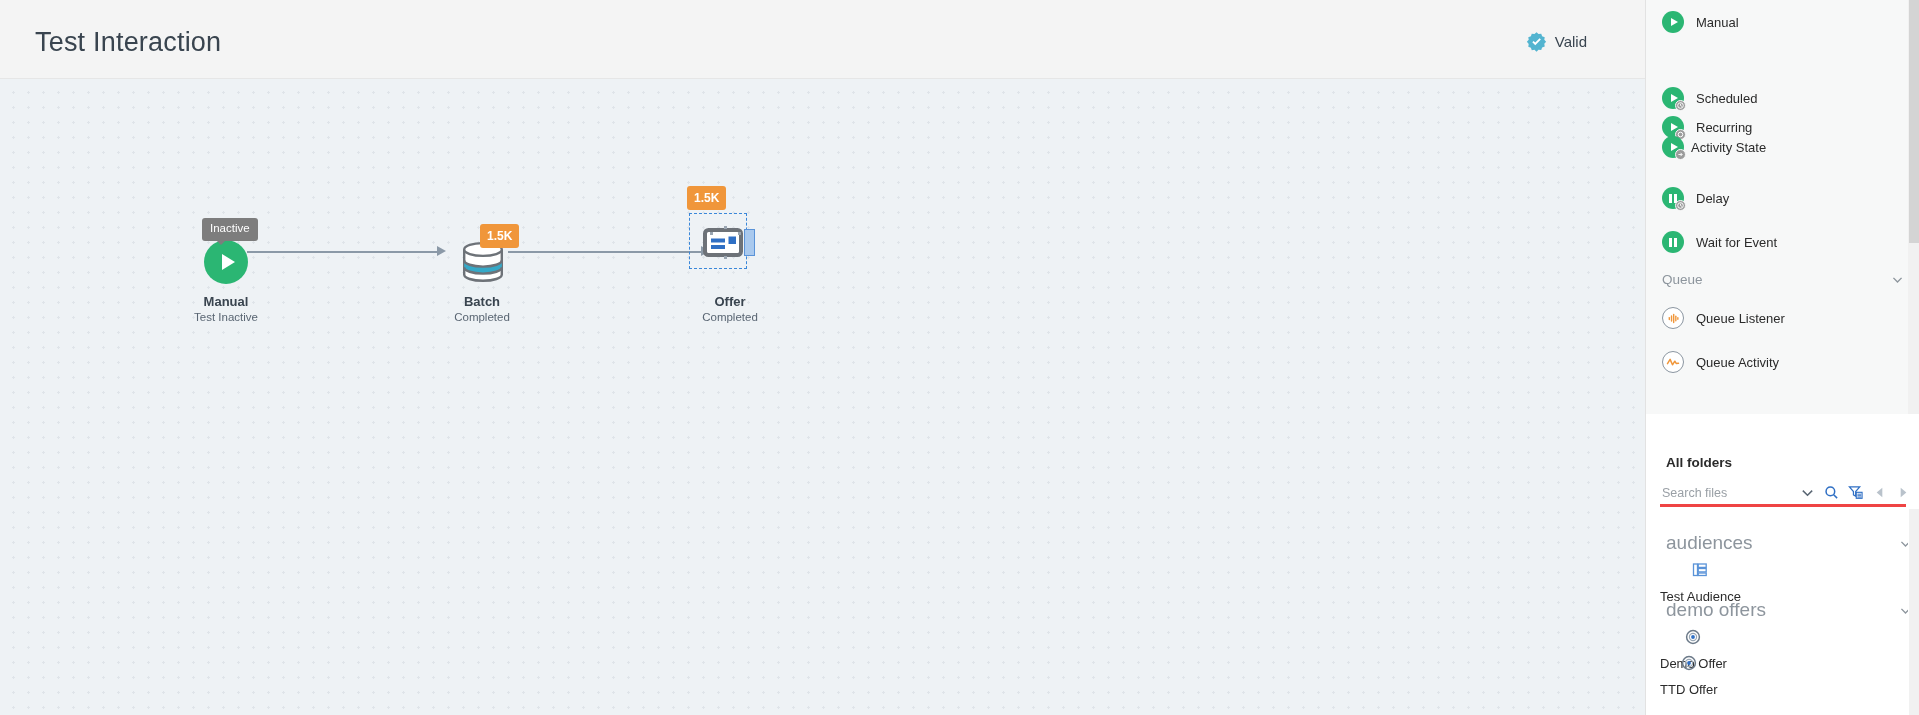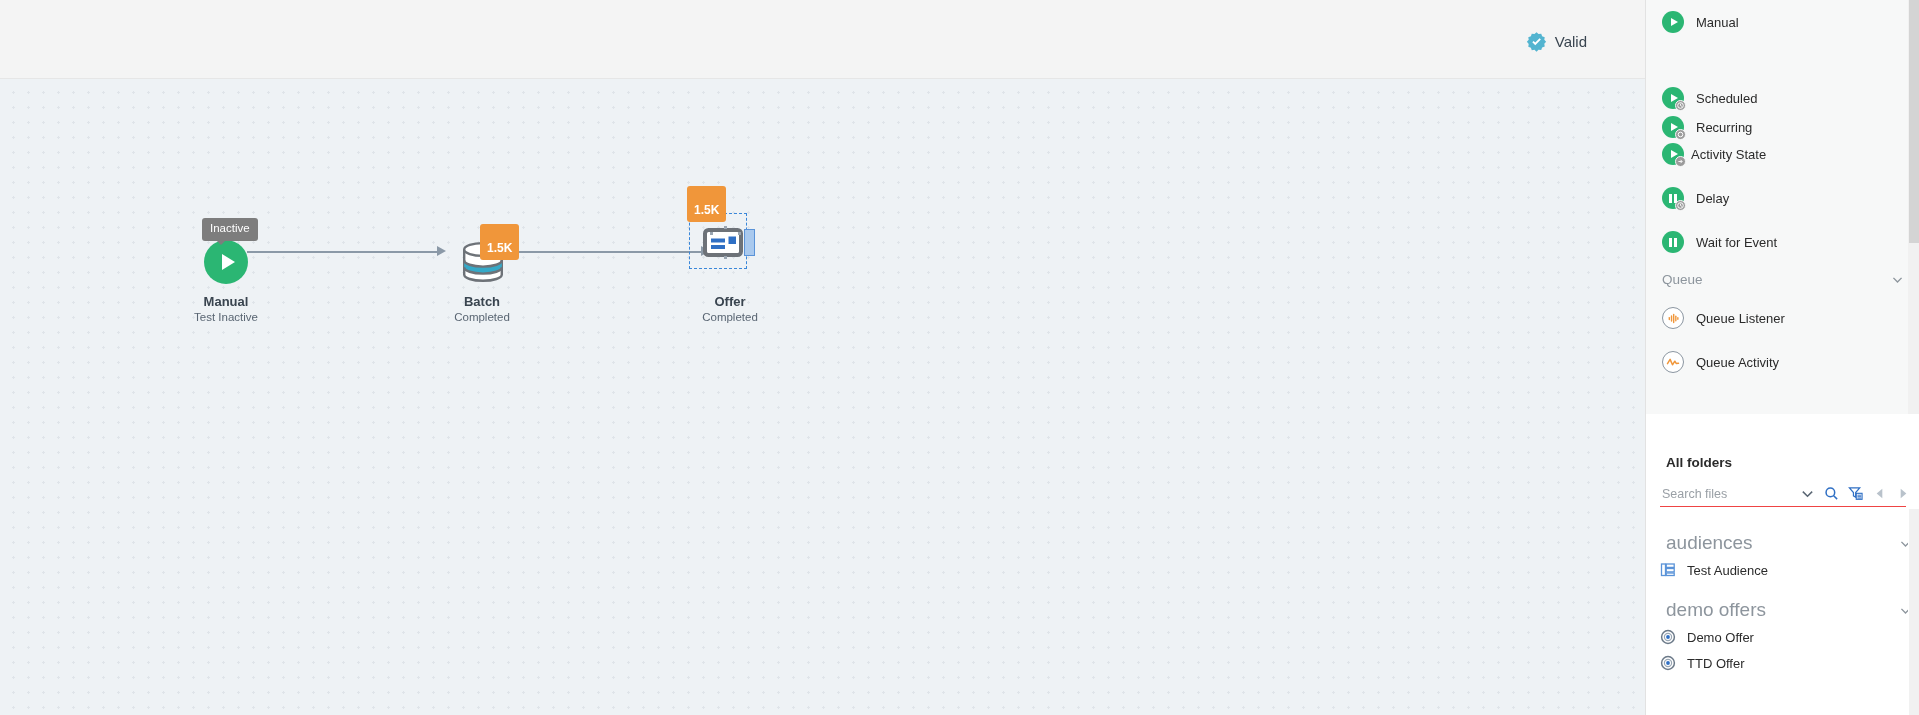--- a/index.html
+++ b/index.html
@@ -84,21 +84,21 @@
     border-top: 5px solid #7d7d7d;
   }
 
   
   #node-batch { left: 452px; top: 276px; width: 60px; height: 60px; }
   .cyl { position: absolute; left: 10px; top: 14px; width: 42px; height: 44px; }
   .count-badge {
     position: absolute;
     background: #f0963a; color: #ffffff;
     font-size: 12px; font-weight: 700; line-height: 1;
-    padding: 18px 7px 6px; border-radius: 3px;
+    padding: 6px 7px 6px; border-radius: 3px;
     white-space: nowrap;
   }
   #batch-badge { left: 28px; top: -2px; }
 
   
   #node-offer { left: 712px; top: 276px; width: 60px; height: 60px; }
   #offer-select {
     position: absolute; left: -23px; top: -13px;
     width: 58px; height: 56px;
     border: 1.5px dashed #3a87d9;
@@ -192,59 +192,60 @@
                 border-bottom: 2.5px solid #3d4b59; }
   #tab-browse { left: 90px; color: #8d959d; font-weight: 400; }
 
   #all-folders {
     position: absolute; left: 20px; top: 455px;
     font-size: 13.5px; font-weight: 700; color: #2b2b2b;
   }
 
   #searchbar {
     position: absolute; left: 14px; top: 481px; width: 246px; height: 26px;
-    border-bottom: 1px solid #ef4444;
+    border-bottom: 3px solid #ef4444;
     display: flex; align-items: center;
   }
   #search-input {
     border: 0; outline: 0; background: transparent;
     font-family: "Liberation Sans", sans-serif;
     font-size: 12.5px; color: #6b7076; width: 140px; padding: 0 2px;
   }
   #search-input::placeholder { color: #9aa0a6; }
   .sb-icon { width: 15px; height: 15px; display:block; cursor: pointer; }
   .sb-tools { display:flex; align-items:center; gap: 9px; margin-left: auto; }
 
   #results { position: absolute; left: 0; top: 509px; width: 274px; height: 206px;
              background: #ffffff; overflow: hidden; }
   .res-group {
     position: absolute; left: 20px; width: 246px;
     display: flex; align-items: center; justify-content: space-between;
     font-size: 19px; color: #8d959d;
   }
   .res-item {
     position: absolute; left: 14px; display: flex; align-items: center; gap: 11px;
-    font-size: 13px; color: #2b2b2b;
+    font-size: 13px; color: #2b2b2b; flex-direction: column;
   }
   .res-ic { width: 16px; height: 16px; flex: 0 0 16px; display:block; }
 
   
   .scroll-track {
     position: absolute; background: #f1f1f1;
   }
   .scroll-thumb {
     position: absolute; background: #d4d4d4; border-radius: 0;
   }
 </style>
 </head>
 <body>
 
 <div id="app">
 
   <div id="header">
+    <div id="page-title">Test Interaction</div>
 
     <div id="valid-badge">
       <span>
         <svg class="seal" viewBox="0 0 24 24" aria-hidden="true">
           <path fill="#53b4d0" d="M12 1.4l2.3 2.1 3.1-.5 1 3 3 1-.5 3.1 2.1 2.3-2.1 2.3.5 3.1-3 1-1 3-3.1-.5L12 23.6l-2.3-2.1-3.1.5-1-3-3-1 .5-3.1L1 12.4l2.1-2.3-.5-3.1 3-1 1-3 3.1.5z"></path>
           <path fill="#ffffff" d="M10.6 16.2l-3.4-3.4 1.5-1.5 1.9 1.9 4.9-4.9 1.5 1.5z"></path>
         </svg>
       </span>
       <span class="label">Valid</span>
     </div>
@@ -352,21 +353,21 @@
             </span>
           <span class="pal-sub">
             <svg width="7" height="7" viewBox="0 0 10 10">
                 <circle cx="5" cy="5" r="3.3" fill="none" stroke="#fff" stroke-width="1.4"></circle>
               </svg>
           </span>
         </span>
         <span class="txt">Recurring</span>
       </div>
 
-      <div class="pal-item" style="top:141px;gap:7px;">
+      <div class="pal-item" style="top:134px;gap:7px;">
         <span class="pal-icon">
           <span class="pal-circle">
               <span class="pal-play"></span>
             </span>
           <span class="pal-sub">
             <svg width="7" height="7" viewBox="0 0 10 10">
                 <path d="M2 5h5M5 2.6L7.4 5 5 7.4" stroke="#fff" stroke-width="1.3" fill="none"></path>
               </svg>
           </span>
         </span>

